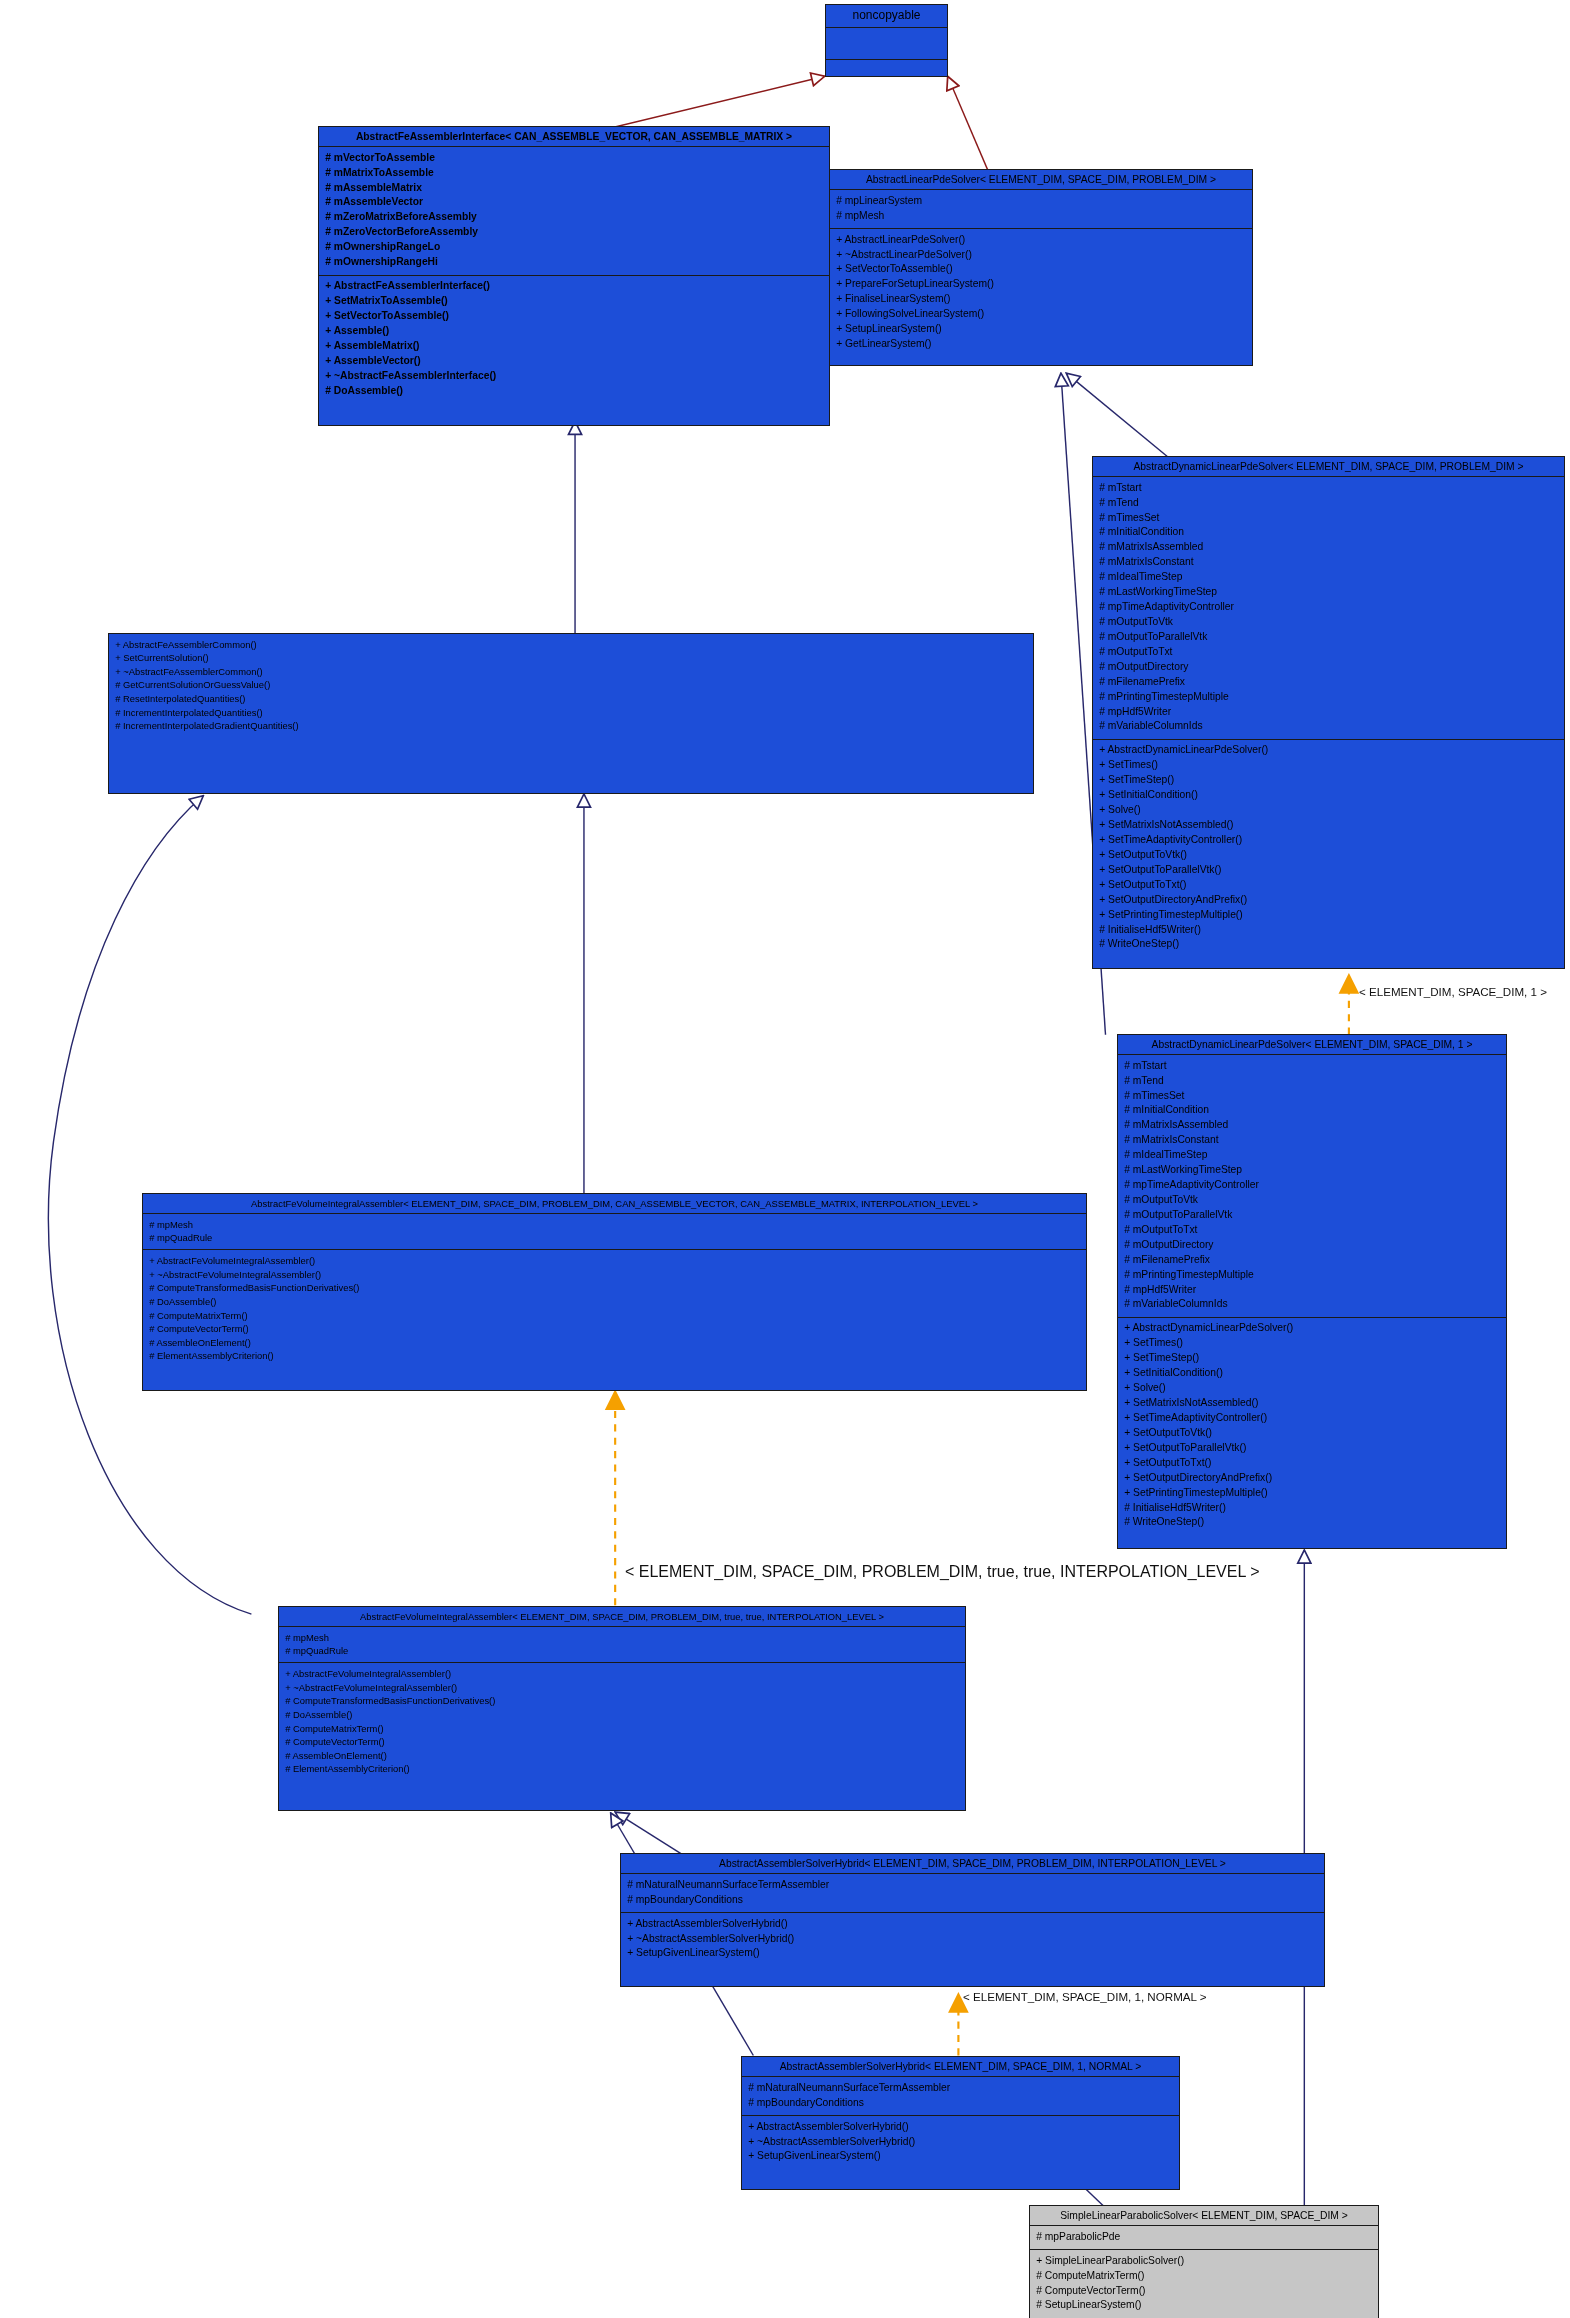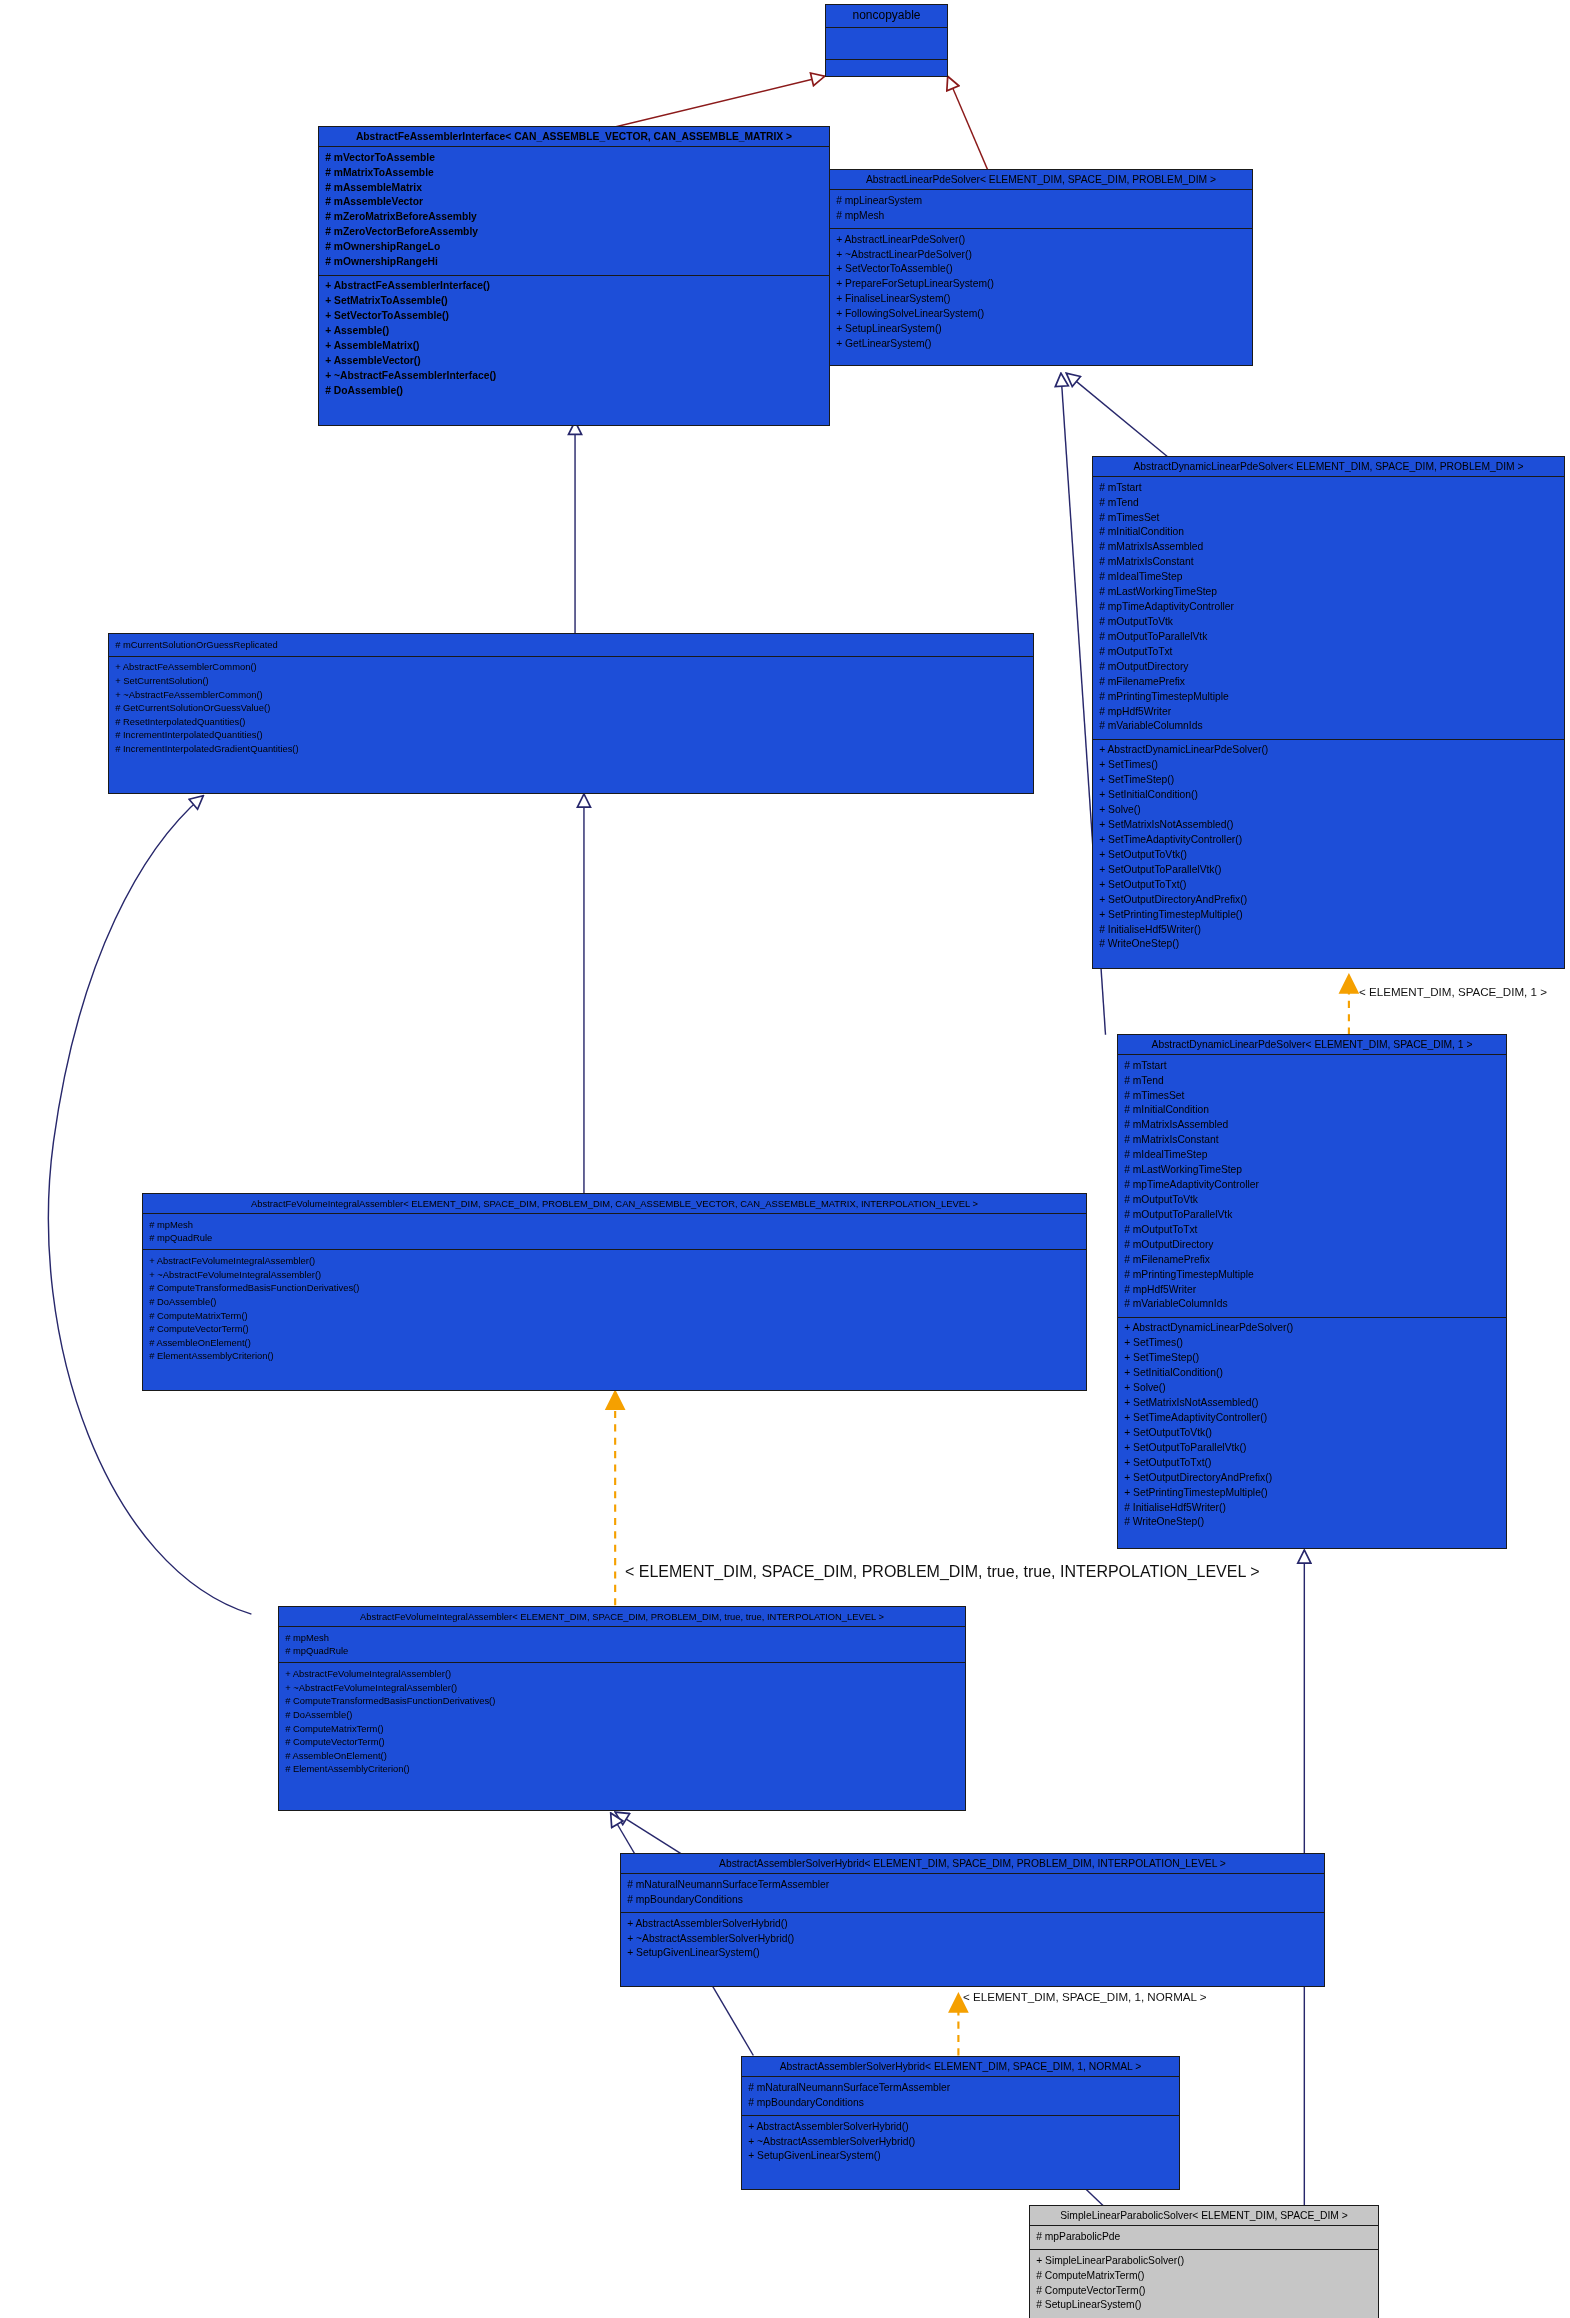--- a/index.html
+++ b/index.html
@@ -189,23 +189,20 @@
       <div class="row">+ SetOutputToParallelVtk()</div>
       <div class="row">+ SetOutputToTxt()</div>
       <div class="row">+ SetOutputDirectoryAndPrefix()</div>
       <div class="row">+ SetPrintingTimestepMultiple()</div>
       <div class="row"># InitialiseHdf5Writer()</div>
       <div class="row"># WriteOneStep()</div>
     </div>
   </div>
 
   <div class="uml fs10" style="left:108px; top:633px; width:926px; height:161px;">
-    <div class="attrs">
-      <div class="row"># mCurrentSolutionOrGuessReplicated</div>
-    </div>
     <div class="ops">
       <div class="row">+ AbstractFeAssemblerCommon()</div>
       <div class="row">+ SetCurrentSolution()</div>
       <div class="row">+ ~AbstractFeAssemblerCommon()</div>
       <div class="row"># GetCurrentSolutionOrGuessValue()</div>
       <div class="row"># ResetInterpolatedQuantities()</div>
       <div class="row"># IncrementInterpolatedQuantities()</div>
       <div class="row"># IncrementInterpolatedGradientQuantities()</div>
     </div>
   </div>

